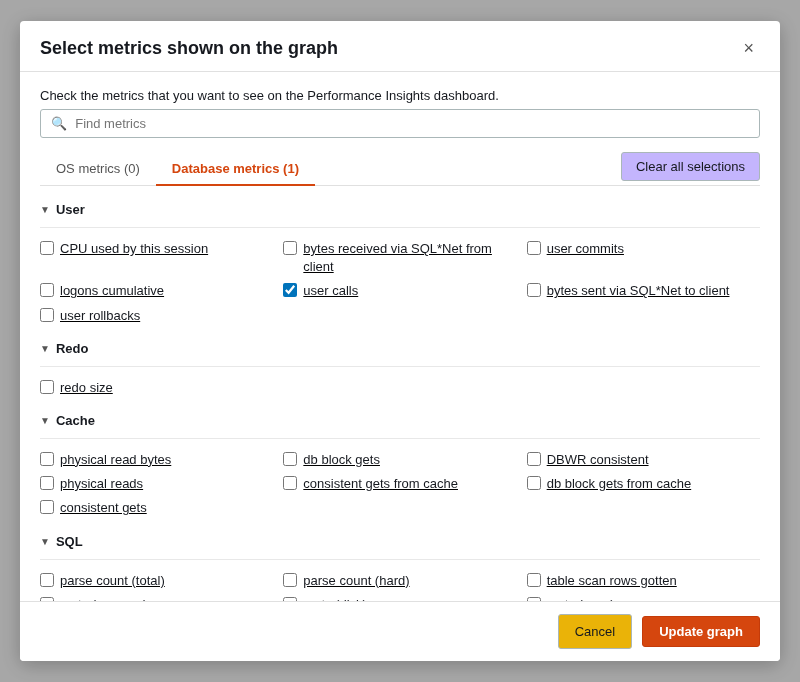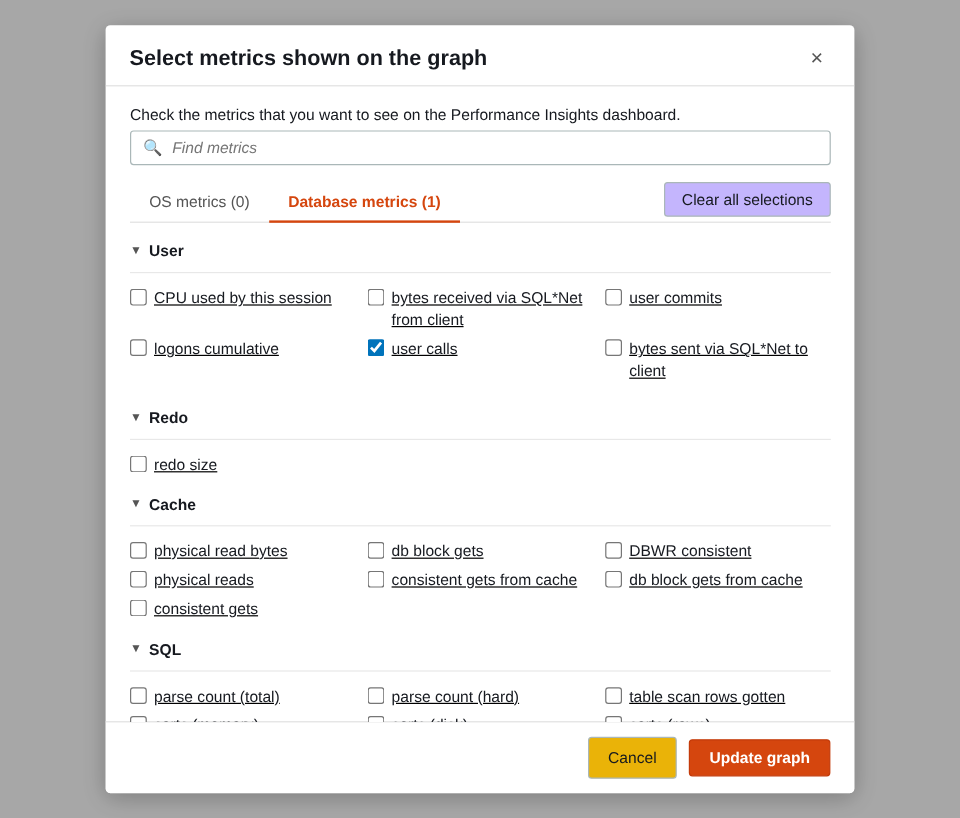--- a/index.html
+++ b/index.html
@@ -16,21 +16,21 @@
       background: rgba(0,0,0,0.3);
       position: fixed;
       inset: 0;
       display: flex;
       align-items: center;
       justify-content: center;
     }
     .modal {
       background: #fff;
       border-radius: 4px;
-      width: 624px;
+      width: 760px;
       max-height: 640px;
       box-shadow: 0 4px 20px rgba(0,0,0,0.25);
       display: flex;
       flex-direction: column;
       overflow: hidden;
     }
     .modal-header {
       display: flex;
       align-items: center;
       justify-content: space-between;
@@ -79,21 +79,20 @@
       color: #687078;
       margin-right: 8px;
       font-size: 13px;
     }
     .search-input {
       border: none;
       outline: none;
       flex: 1;
       font-size: 13px;
       color: #c2410c;
-      font-style: italic;
     }
     .tabs-row {
       display: flex;
       align-items: center;
       justify-content: space-between;
       border-bottom: 1px solid #e0e0e0;
       margin-bottom: 16px;
     }
     .tabs {
       display: flex;
@@ -259,20 +258,24 @@
           </label>
           <label class="metric-item">
             <input type="checkbox" class="metric-checkbox" checked="" style="">
             <span class="metric-label">user calls</span>
           </label>
 
           <label class="metric-item">
             <input type="checkbox" class="metric-checkbox" style="">
             <span class="metric-label">bytes sent via SQL*Net to client</span>
           </label>
+          <label class="metric-item">
+            <input type="checkbox" class="metric-checkbox" style="">
+            <span class="metric-label">user rollbacks</span>
+          </label>
           <div></div>
         </div>
       </div>
 
       <div class="section">
         <div class="section-header">
           <span class="chevron">▼</span>
           <span>Redo</span>
         </div>
         <hr class="section-divider">

